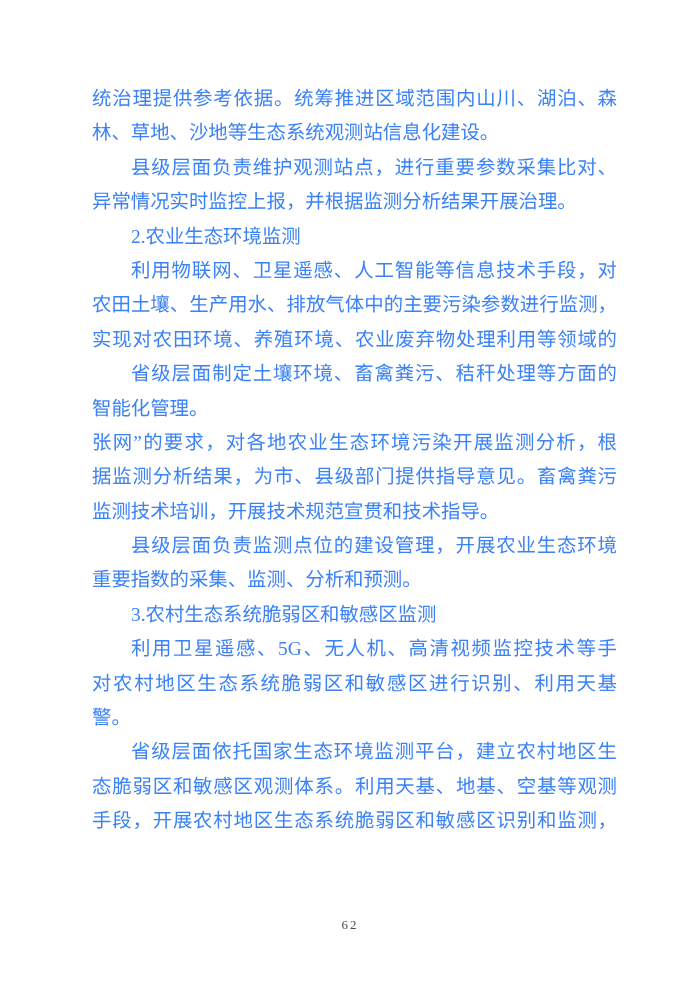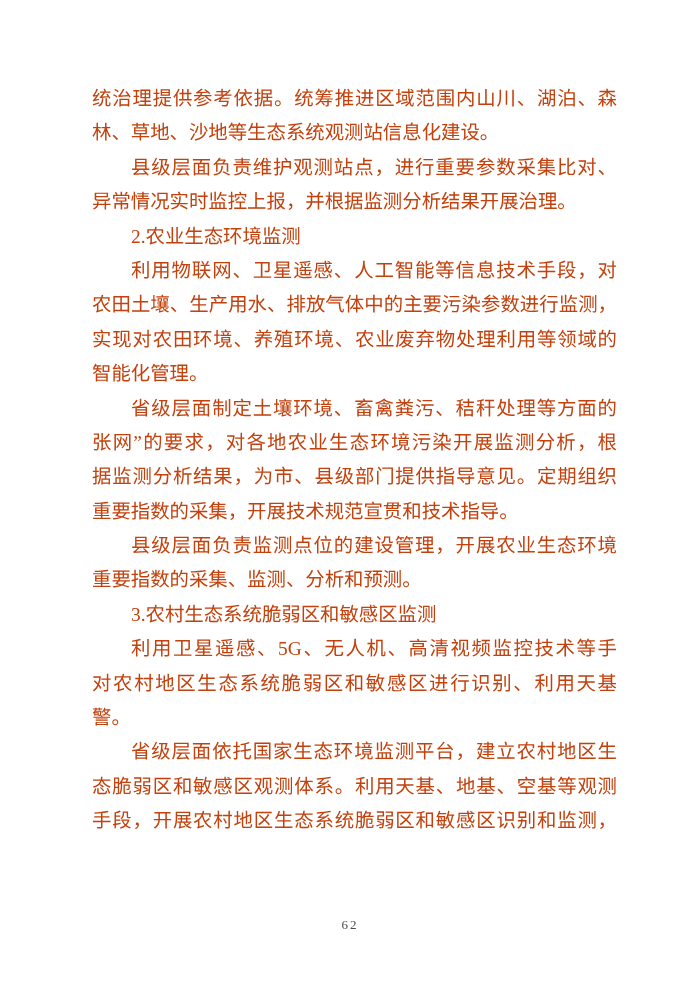--- a/index.html
+++ b/index.html
@@ -23,21 +23,21 @@
   .text-block {
     position: absolute;
     left: 92px;
     top: 82px;
     width: 525px;
   }
   .line {
     height: 34.4px;
     line-height: 34.4px;
     font-size: 19.4px;
-    color: #c2410c;
+    color: #3b82f6;
     white-space: nowrap;
   }
   
   .line.jl {
     white-space: normal;
     text-align: justify;
     text-align-last: justify;
   }
   .line.indent {
     padding-left: 39px;
@@ -64,25 +64,25 @@
 <div class="page">
   <div class="text-block" id="text-block">
       <div class="line jl">统治理提供参考依据。统筹推进区域范围内山川、湖泊、森</div>
       <div class="line">林、草地、沙地等生态系统观测站信息化建设。</div>
       <div class="line jl indent">县级层面负责维护观测站点，进行重要参数采集比对、</div>
       <div class="line">异常情况实时监控上报，并根据监测分析结果开展治理。</div>
       <div class="line indent bold">2.农业生态环境监测</div>
       <div class="line jl indent">利用物联网、卫星遥感、人工智能等信息技术手段，对</div>
       <div class="line jl">农田土壤、生产用水、排放气体中的主要污染参数进行监测，</div>
       <div class="line jl">实现对农田环境、养殖环境、农业废弃物处理利用等领域的</div>
+      <div class="line jl indent">省级层面制定土壤环境、畜禽粪污、秸秆处理等方面的</div>
       <div class="line">智能化管理。</div>
-      <div class="line jl indent">省级层面制定土壤环境、畜禽粪污、秸秆处理等方面的</div>
       <div class="line jl">张网”的要求，对各地农业生态环境污染开展监测分析，根</div>
-      <div class="line jl">据监测分析结果，为市、县级部门提供指导意见。定期组织</div>
-      <div class="line">重要指数的采集，开展技术规范宣贯和技术指导。</div>
+      <div class="line jl">据监测分析结果，为市、县级部门提供指导意见。畜禽粪污</div>
+      <div class="line">监测技术培训，开展技术规范宣贯和技术指导。</div>
       <div class="line jl indent">县级层面负责监测点位的建设管理，开展农业生态环境</div>
       <div class="line">重要指数的采集、监测、分析和预测。</div>
       <div class="line indent bold">3.农村生态系统脆弱区和敏感区监测</div>
       <div class="line jl indent">利用卫星遥感、5G、无人机、高清视频监控技术等手</div>
       <div class="line jl">对农村地区生态系统脆弱区和敏感区进行识别、利用天基</div>
       <div class="line">警。</div>
       <div class="line jl indent">省级层面依托国家生态环境监测平台，建立农村地区生</div>
       <div class="line jl">态脆弱区和敏感区观测体系。利用天基、地基、空基等观测</div>
       <div class="line jl">手段，开展农村地区生态系统脆弱区和敏感区识别和监测，</div>
     </div>

